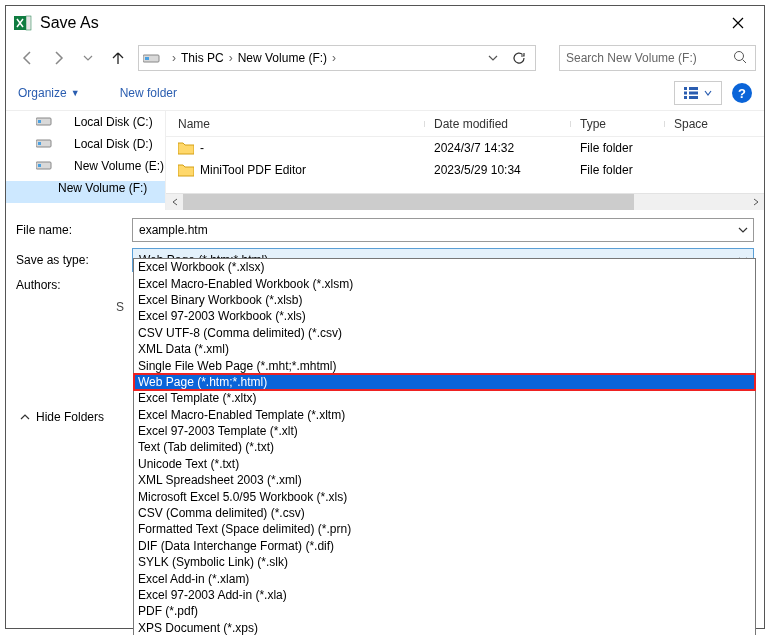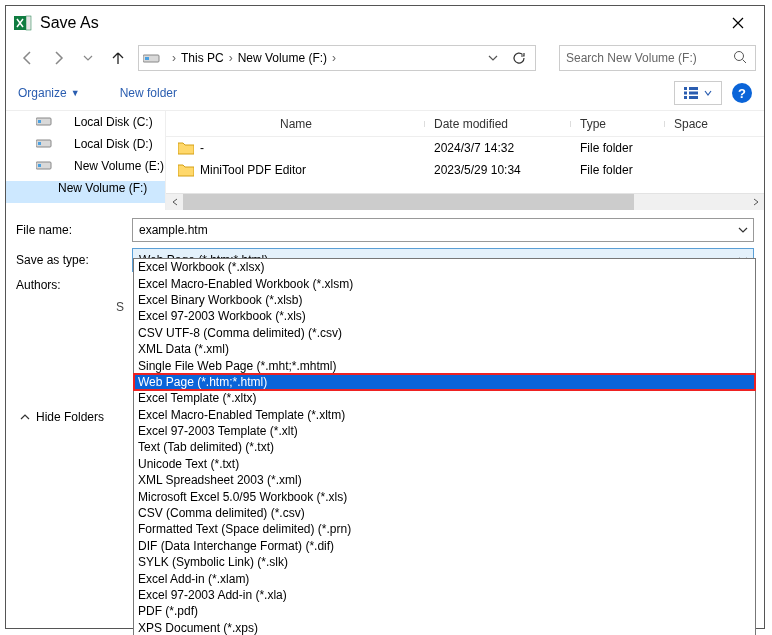--- a/index.html
+++ b/index.html
@@ -32,21 +32,21 @@
   .view-btn { width:48px; height:24px; border:1px solid #ccc; display:flex; align-items:center; justify-content:center; margin-right:10px; gap:6px; }
   .body { flex:0 0 100px; display:flex; border-top:1px solid #eee; position:relative; overflow:hidden; }
   .tree { width:160px; border-right:1px solid #eee; padding-top:4px; }
   .tree-item { height:22px; display:flex; align-items:flex-start; padding-left:30px; gap:22px; color:#000; white-space:nowrap; overflow:hidden; }
   .tree-item.selected { background:#cde8ff; }
   .drive-icon { width:16px; height:12px; }
   .list { flex:1; display:flex; flex-direction:column; position:relative; }
   .list-header { height:26px; display:flex; align-items:center; border-bottom:1px solid #eee; }
   .lh { padding:0 10px; color:#333; position:relative; }
   .lh:not(:first-child)::before { content:''; position:absolute; left:0; top:4px; bottom:4px; width:1px; background:#ddd; }
-  .lh-name { width:258px; padding-left:12px;text-align:center; }
+  .lh-name { width:258px; padding-left:12px; }
   .lh-date { width:146px; }
   .lh-type { width:94px; }
   .lh-size { width:60px; }
   .rows { flex:1; overflow:hidden; }
   .row { height:22px; display:flex; align-items:center; }
   .cell-name { width:258px; padding-left:12px; display:flex; align-items:center; gap:6px; }
   .cell-date { width:146px; padding-left:10px; color:#000; }
   .cell-type { width:94px; padding-left:10px; }
   .folder-icon { width:16px; height:14px; }
   .hscroll { height:17px; background:#f0f0f0; display:flex; align-items:center; border-top:1px solid #e3e3e3; }

